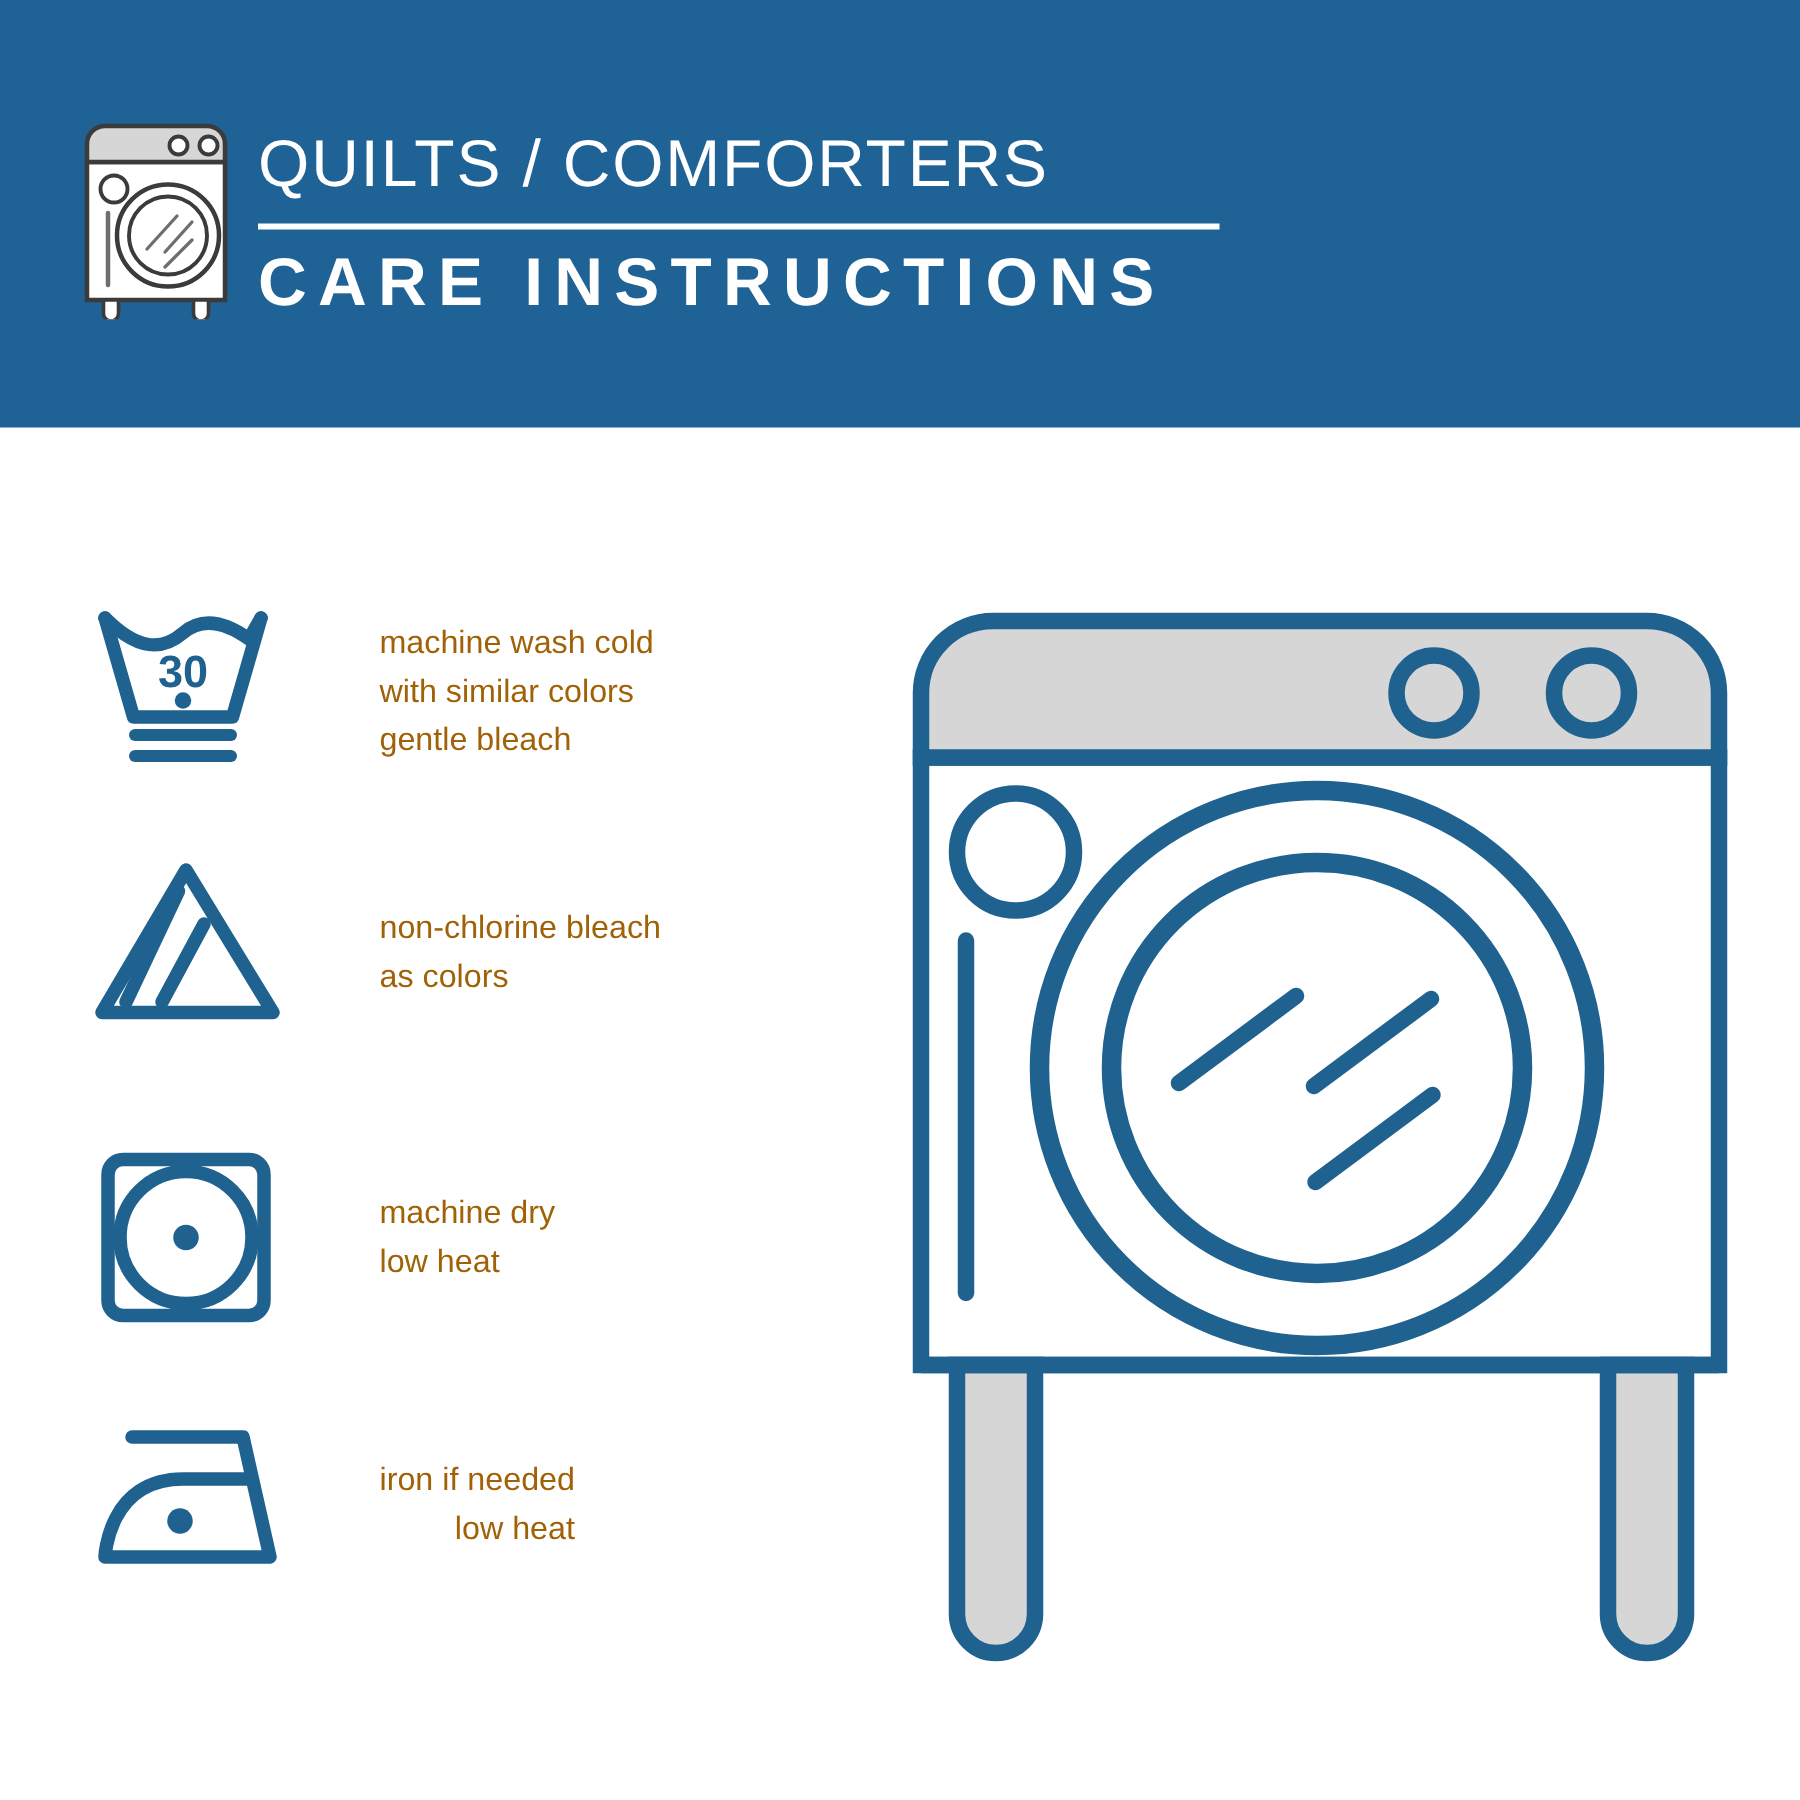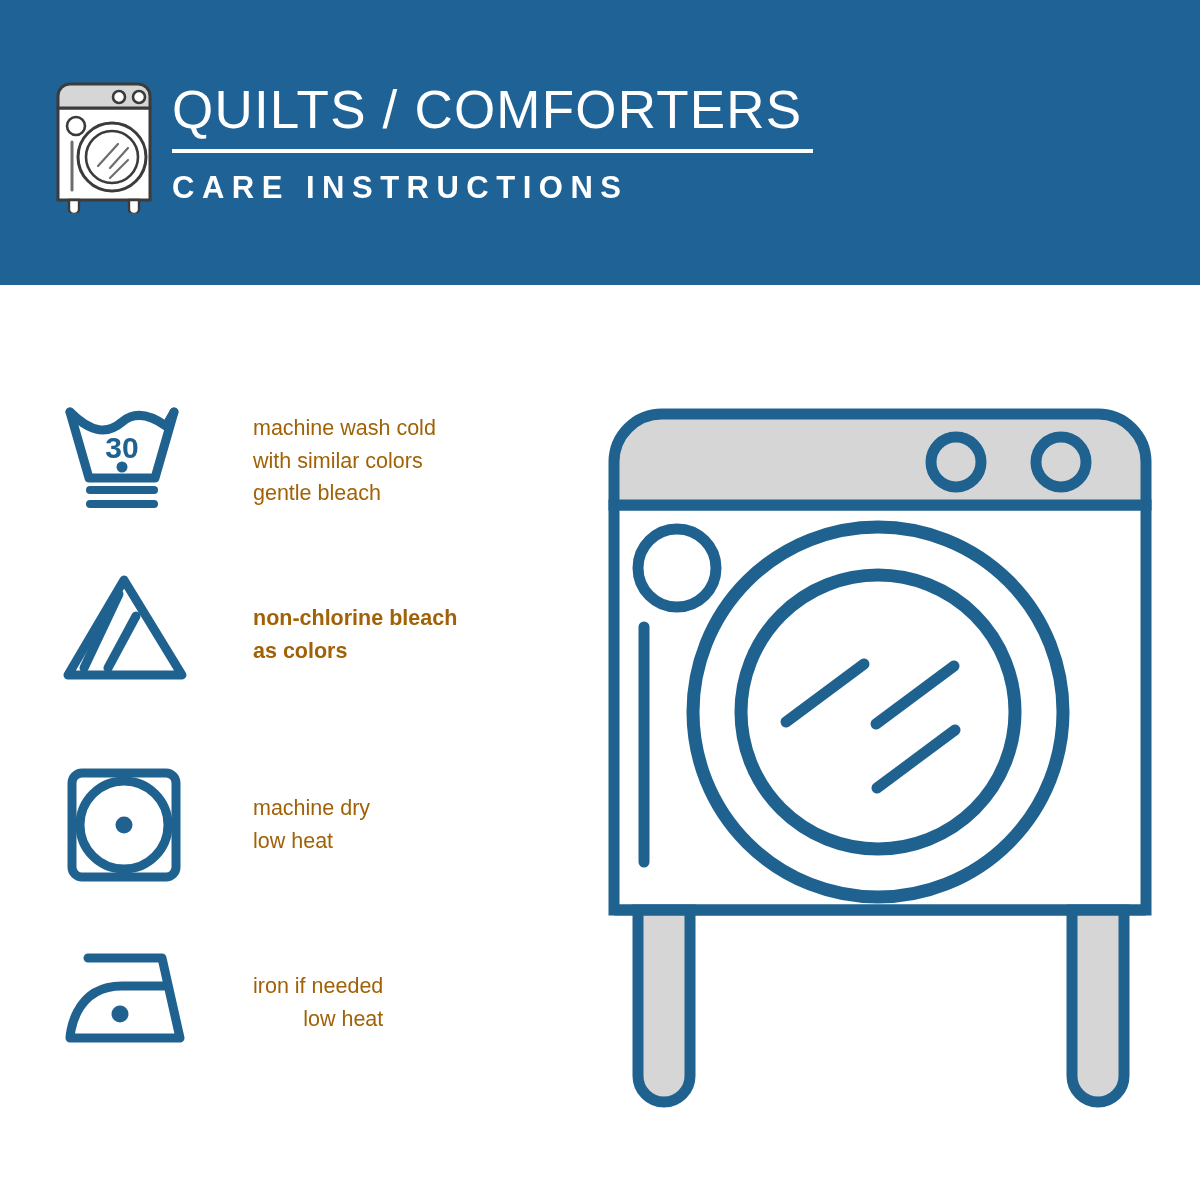--- a/index.html
+++ b/index.html
@@ -23,37 +23,37 @@
     left:52px; top:78px;
     width:110px; height:135px;
   }
   #header-text {
     position:absolute;
     left:172px; top:80px;
     width:645px;
   }
   #title-main {
     color:#ffffff;
-    font-size:53px;
+    font-size:44px;
     font-weight:300;
     letter-spacing:1.2px;
     line-height:60px;
     white-space:nowrap;
     font-stretch:semi-condensed;
   }
   #title-rule {
     width:641px;
     height:4px;
     background:#ffffff;
     margin-top:9px;
     margin-bottom:9px;
   }
   #title-sub {
     color:#ffffff;
-    font-size:31px;
+    font-size:45px;
     font-weight:700;
     letter-spacing:7.5px;
     line-height:52px;
     white-space:nowrap;
   }
 
   
   #care-list {
     position:absolute;
     left:0; top:270px;
@@ -78,21 +78,21 @@
     font-weight:400;
   }
   .care-txt span { display:block; white-space:nowrap; }
 
   #row-wash   { top:130px; }
   #row-bleach { top:300px; }
   #row-dry    { top:495px; }
   #row-iron   { top:668px; }
 
   #row-wash   .care-txt { top:12px; }
-  #row-bleach .care-txt { top:32px;font-weight:bold; }
+  #row-bleach .care-txt { top:32px; }
   #row-dry    .care-txt { top:27px; }
   #row-iron   .care-txt { top:32px;text-align:right; }
 
   
   #machine {
     position:absolute;
     left:600px; top:400px;
     width:560px; height:720px;
   }
 </style>

